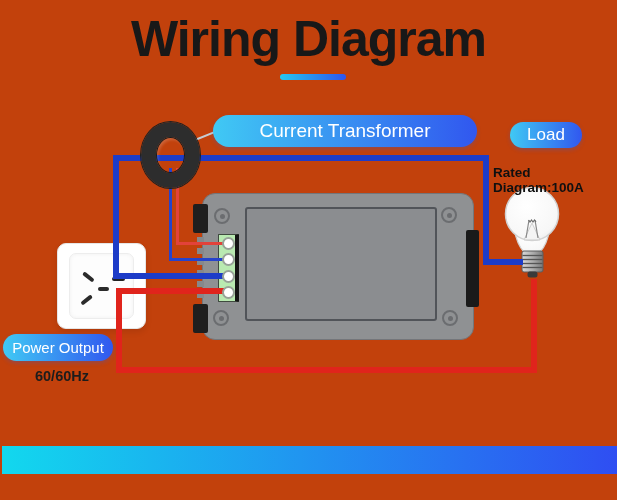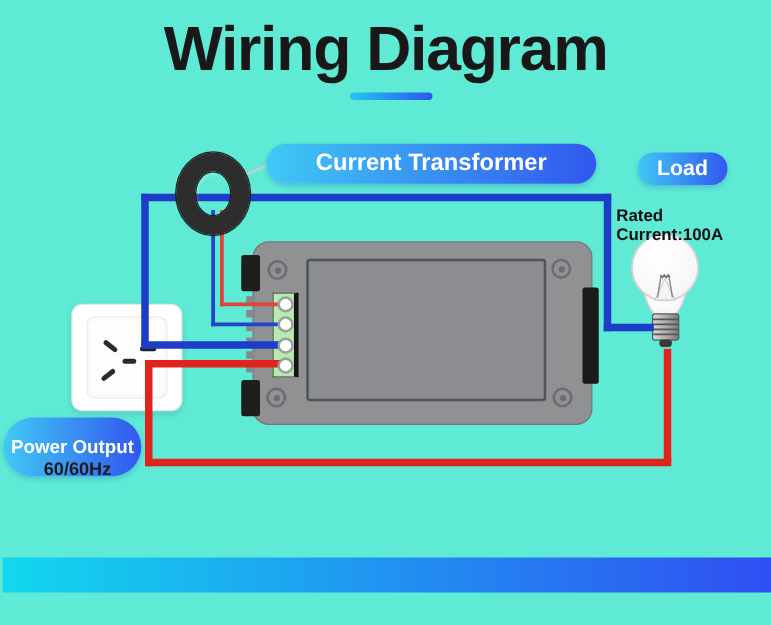--- a/index.html
+++ b/index.html
@@ -1,39 +1,39 @@
 <!DOCTYPE html>
 <html><head>
 <meta charset="utf-8">
 <style>
   html,body{margin:0;padding:0;background:#ffffff;}
   #stage{
     position:relative;width:617px;height:500px;overflow:hidden;
-    background:#5eead4;font-family:"Liberation Sans",sans-serif;
+    background:#c2410c;font-family:"Liberation Sans",sans-serif;
   }
   .abs{position:absolute;}
   
   .title{
     position:absolute;top:10px;left:0;width:100%;text-align:center;
     font-size:50px;font-weight:bold;color:#181818;letter-spacing:-1px;
   }
   .title-underline{
     position:absolute;left:280px;top:74px;width:66px;height:6px;border-radius:3px;
     background:linear-gradient(90deg,#25c7f0,#2e55f0);
   }
   
   .pill{
-    position:absolute;border-radius:999px;color:#ffffff;font-weight:bold;
+    position:absolute;border-radius:999px;color:#ffffff;font-weight:normal;
     display:flex;align-items:center;justify-content:center;
     background:linear-gradient(90deg,#40c9f4,#3157ef);
     box-shadow:0 2px 4px rgba(45,90,220,.30);white-space:nowrap;text-align:right;
   }
   .pill-ct{left:213px;top:115px;width:264px;height:32px;font-size:19px;}
   .pill-load{left:510px;top:122px;width:72px;height:26px;font-size:17px;}
-  .pill-power{left:3px;top:334px;width:110px;height:47px;font-size:15px;}
+  .pill-power{left:3px;top:334px;width:110px;height:27px;font-size:15px;}
   .leader{
     position:absolute;left:195px;top:139px;width:21px;height:2px;background:#c6ccd2;
     transform:rotate(-22deg);transform-origin:left center;
   }
   
   .rated{position:absolute;left:493px;top:165px;font-size:13.5px;font-weight:bold;color:#101010;}
   .spec{position:absolute;left:6px;top:368px;width:112px;text-align:center;
         font-size:14.5px;font-weight:600;color:#1c1c1c;line-height:17px;}
   
   .outlet{
@@ -166,20 +166,20 @@
   <div class="toroid"></div>
 
   <div class="pin" style="left:221.5px;top:237px;"></div>
   <div class="pin" style="left:221.5px;top:253px;"></div>
   <div class="pin" style="left:221.5px;top:269.5px;"></div>
   <div class="pin" style="left:221.5px;top:285.5px;"></div>
 
   <div class="pill pill-ct">Current Transformer</div>
   <div class="pill pill-load">Load</div>
   <div class="pill pill-power">Power Output</div>
-  <div class="rated">Rated Current:100A</div>
+  <div class="rated">Rated Diagram:100A</div>
   <div class="spec">
     <div>60/60Hz</div>
   </div>
 
   <div class="bottombar"></div>
 
 </div>
 
 </body></html>

